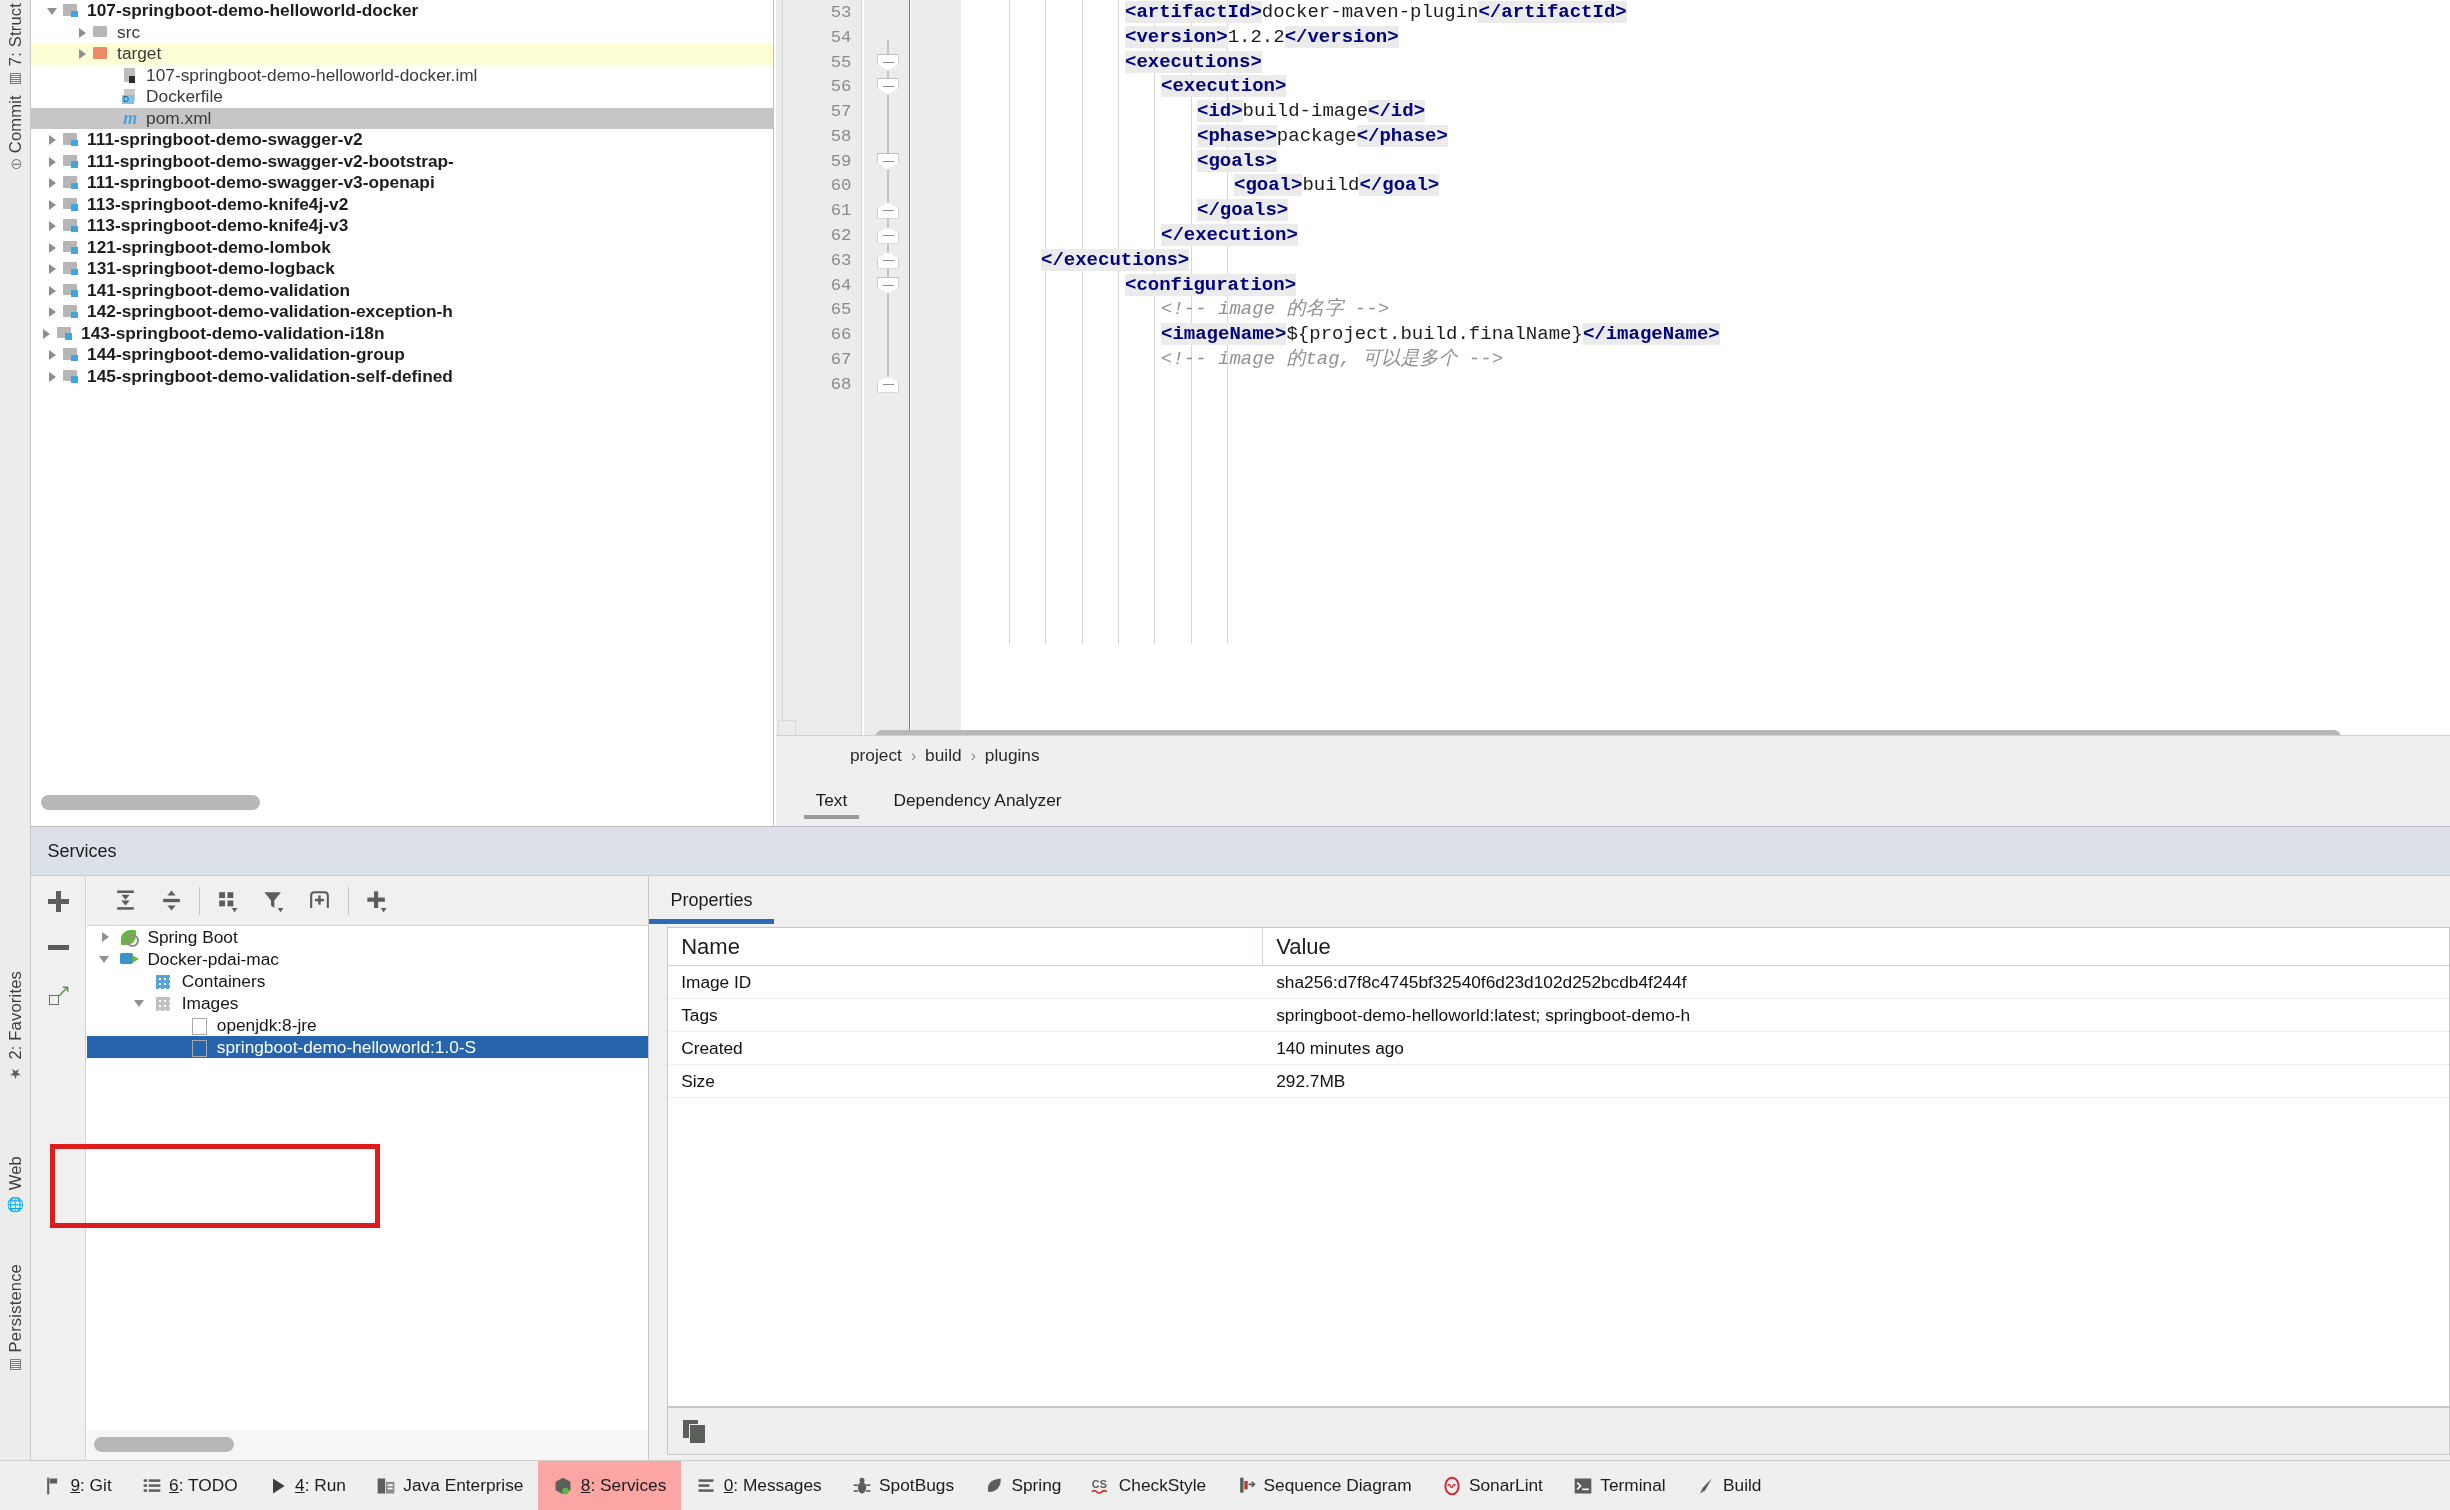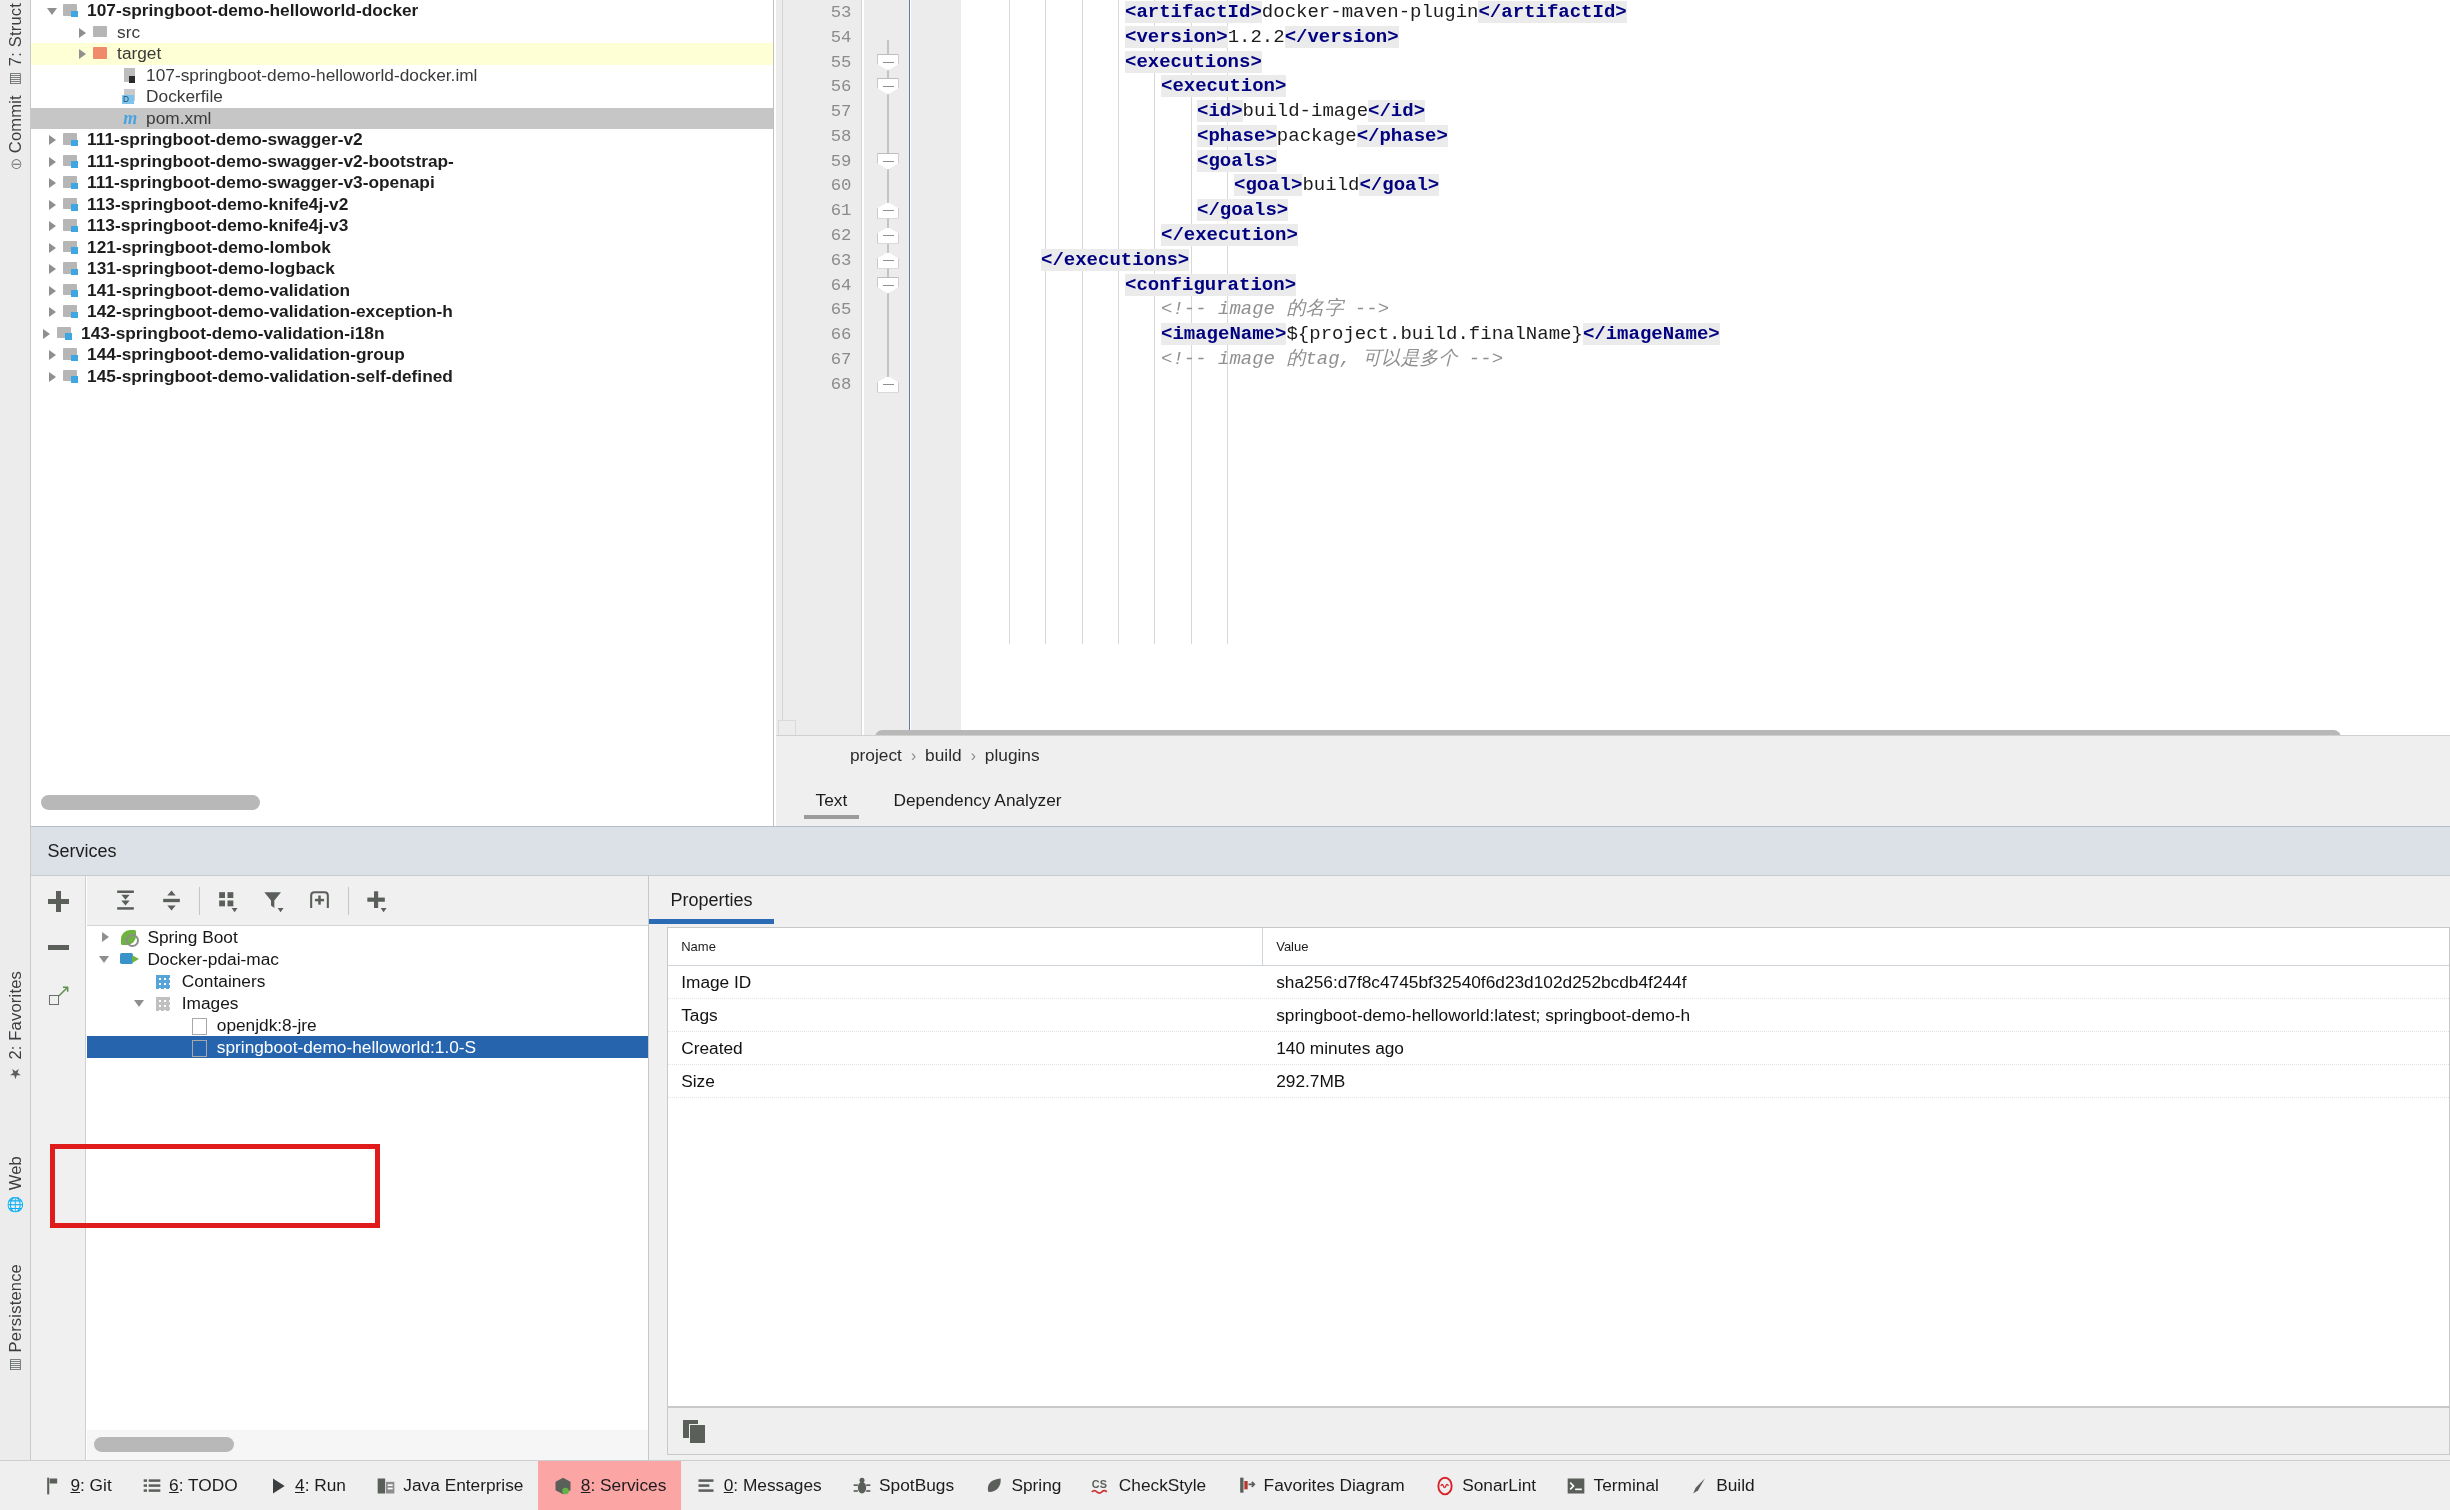--- a/index.html
+++ b/index.html
@@ -266,21 +266,21 @@
   .props-tab::after {
     content:""; position:absolute; left:-21.5px; right:-21.5px; bottom:0; height:5px; background:#2b6bb5;
   }
   .props-tabline { position:absolute; left:0; right:0; top:43px; height:2.5px; background:#cfcfcf; }
   .props-table {
     position:absolute; left:18px; top:51px; right:0; bottom:53px;
     background:#ffffff; border:0.8px solid #c8c8c8; overflow:hidden;
   }
   .pt-head { display:flex; height:38px; border-bottom:0.8px solid #cfd4da; background:#ffffff; }
   .pt-h {
-    font-size:13px; color:#1c1c1c; display:flex; align-items:center; padding-left:13.2px;
+    font-size:22px; color:#1c1c1c; display:flex; align-items:center; padding-left:13.2px;
   }
   .pt-h.name { width:595px; border-right:0.8px solid #cfd4da; }
   .pt-h.value{ flex:1; }
   .pt-row { display:flex; height:33px; border-bottom:0.8px dotted #e2e2e2; }
   .pt-c { font-size:17.3px; color:#111; display:flex; align-items:center; padding-left:13.2px; white-space:nowrap; overflow:hidden; }
   .pt-c.name { width:595px; }
   .pt-c.value{ flex:1; }
   .props-footer {
     position:absolute; left:18px; right:0; bottom:5px; height:48px;
     background:#efefef; border:0.8px solid #c8c8c8;
@@ -751,21 +751,21 @@
         <span>CheckStyle</span>
       </div>
       <div class="sbtn">
         <span class="sbi">
           <svg width="20" height="20" viewBox="0 0 24 24">
             <rect x="5" y="2" width="4" height="18" fill="#5a5f5a"></rect>
             <rect x="10" y="6" width="4" height="10" fill="#b03a2e"></rect>
             <path d="M15 10 L22 10 M19 7 L22 10 L19 13" stroke="#5a5f5a" stroke-width="2" fill="none"></path>
           </svg>
         </span>
-        <span>Favorites Diagram</span>
+        <span>Sequence Diagram</span>
       </div>
       <div class="sbtn">
         <span class="sbi">
           <svg width="20" height="20" viewBox="0 0 24 24">
             <ellipse cx="12" cy="12" rx="8" ry="10" fill="none" stroke="#d8232a" stroke-width="2.3"></ellipse>
             <path d="M7 12 q1.5 -4 3 0 q1.5 4 3 0 q1.5 -4 3 0" stroke="#d8232a" stroke-width="1.6" fill="none"></path>
           </svg>
         </span>
         <span>SonarLint</span>
       </div>

